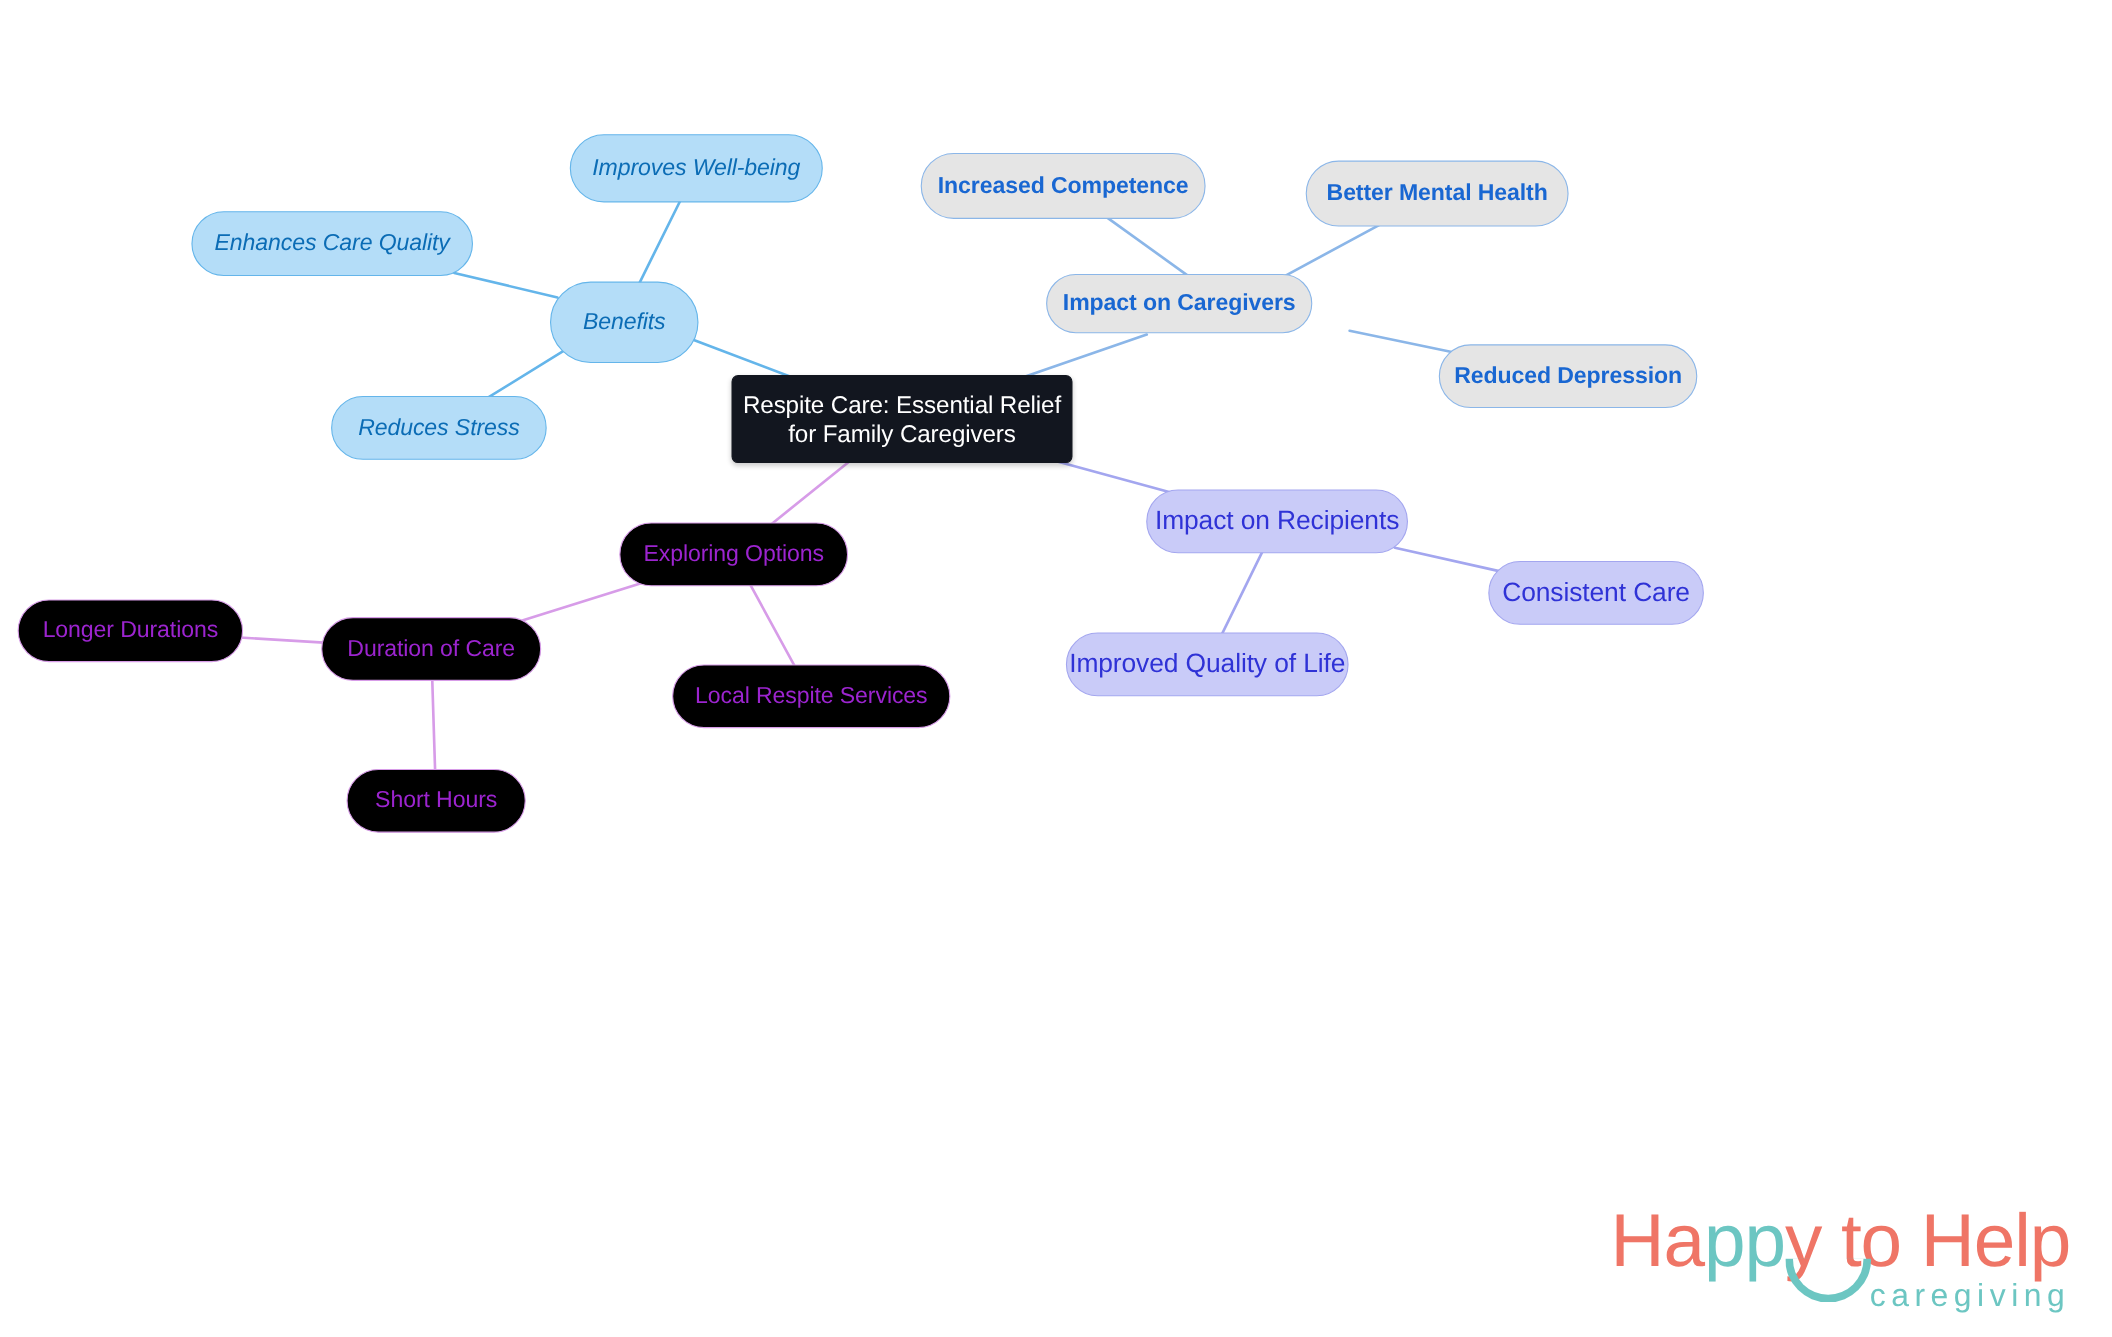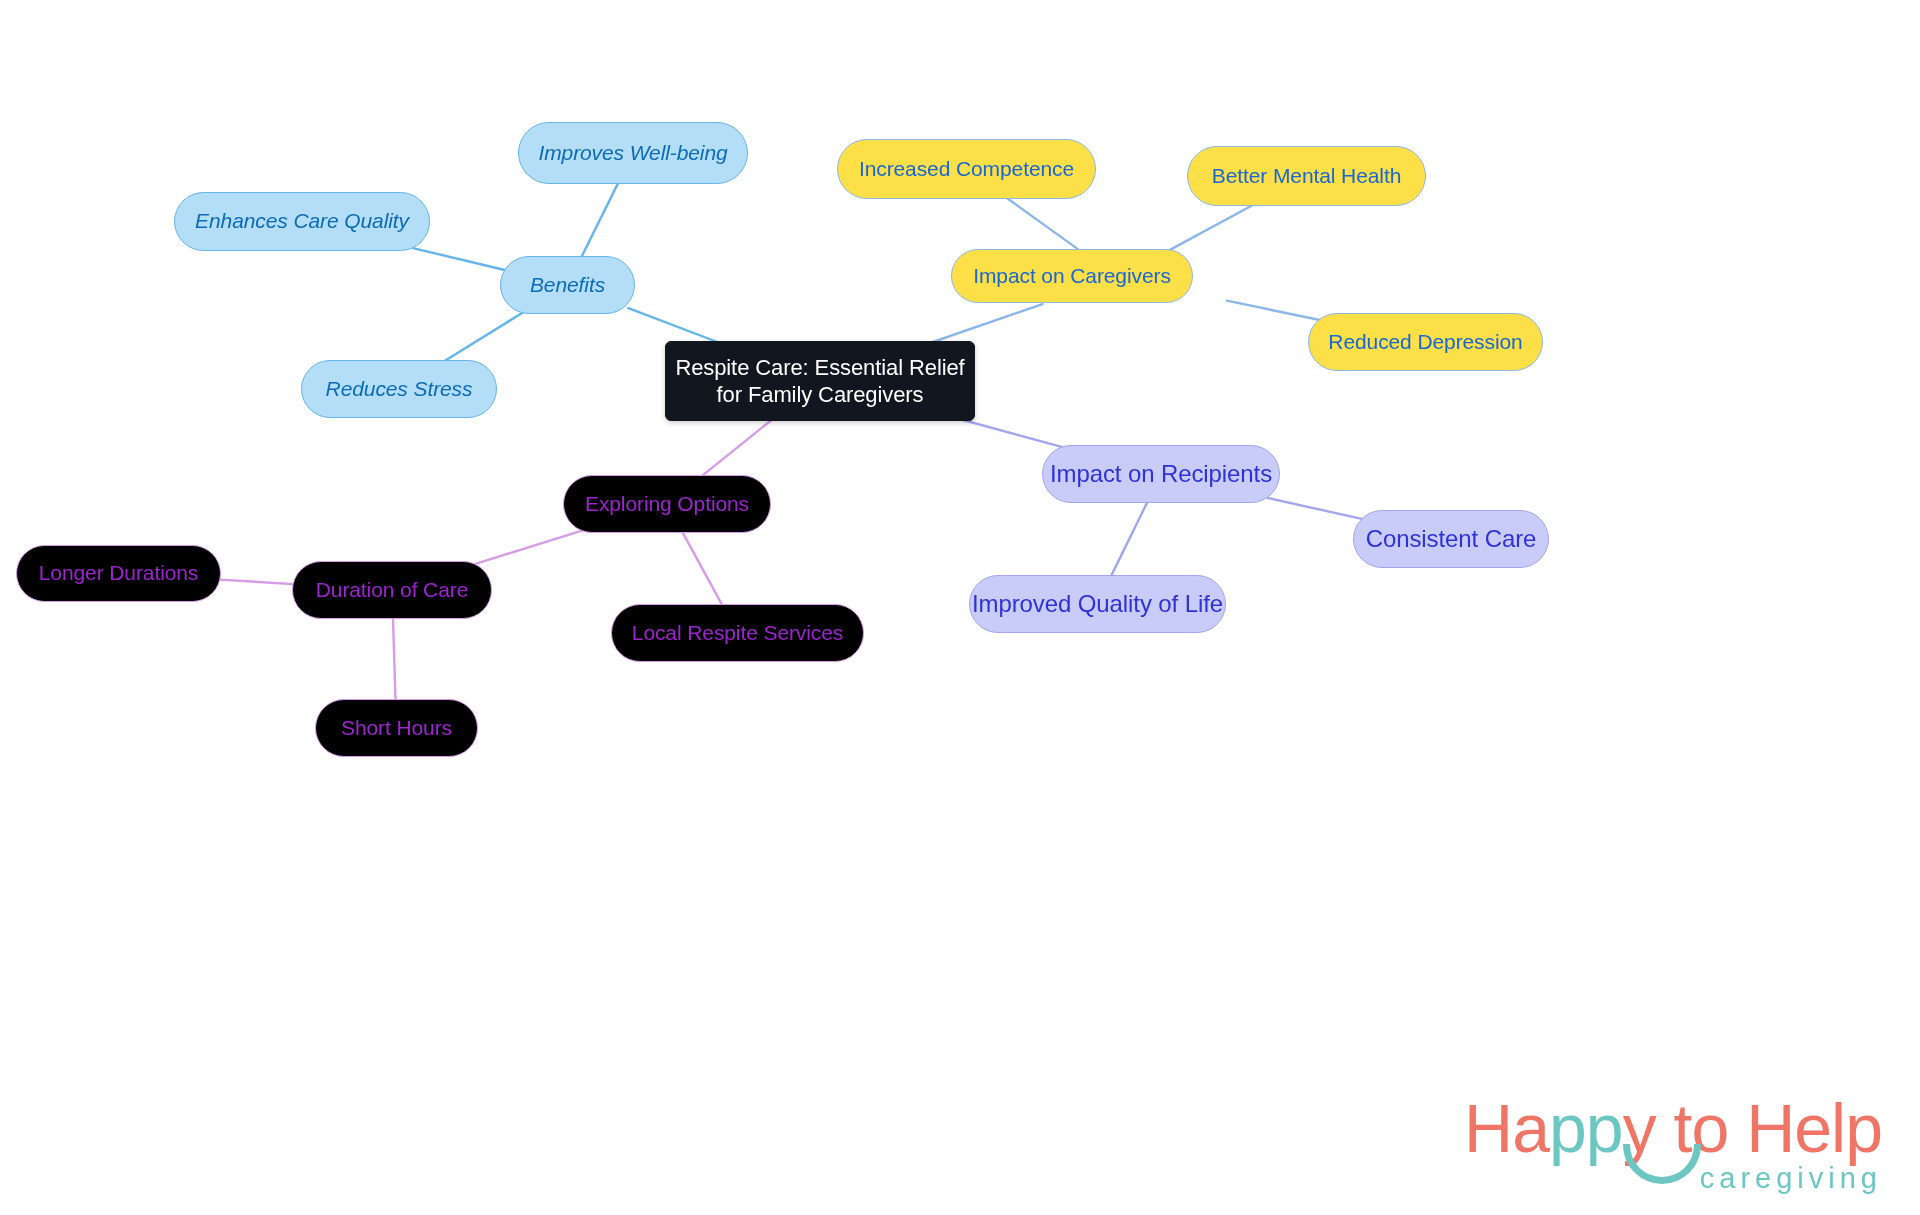--- a/index.html
+++ b/index.html
@@ -57,25 +57,26 @@
     background: #b4ddf8;
     border-color: #64b5ea;
     color: #0b6cb5;
     border-radius: 999px;
     font-size: 21px;
     font-style: italic;
   }
 
   
   .node.blue-b {
-    background: #fde047;
+    background: #e5e5e5;
     border-color: #8bb6e8;
     color: #1967d2;
     border-radius: 999px;
     font-size: 21px;
+    font-weight: bold;
   }
 
   
   .node.periwinkle {
     background: #c9cbf8;
     border-color: #a3a6ef;
     color: #2f32d6;
     border-radius: 999px;
     font-size: 24px;
   }
@@ -152,21 +153,21 @@
       </g>
   </svg>
 
   <div class="node root wrap" style="left:665px; top:341px; width:310px; height:80px;">
     <span>
       <span>Respite Care: Essential Relief</span><br>
       <span>for Family Caregivers</span>
     </span>
   </div>
 
-  <div class="node blue-a" style="left:500px; top:256px; width:135px; height:58px;">
+  <div class="node blue-a" style="left:500px; top:256px; width:135px; height:74px;">
     <span>Benefits</span>
   </div>
   <div class="node blue-a" style="left:518px; top:122px; width:230px; height:62px;">
     <span>Improves Well-being</span>
   </div>
   <div class="node blue-a" style="left:174px; top:192px; width:256px; height:59px;">
     <span>Enhances Care Quality</span>
   </div>
   <div class="node blue-a" style="left:301px; top:360px; width:196px; height:58px;">
     <span>Reduces Stress</span>

